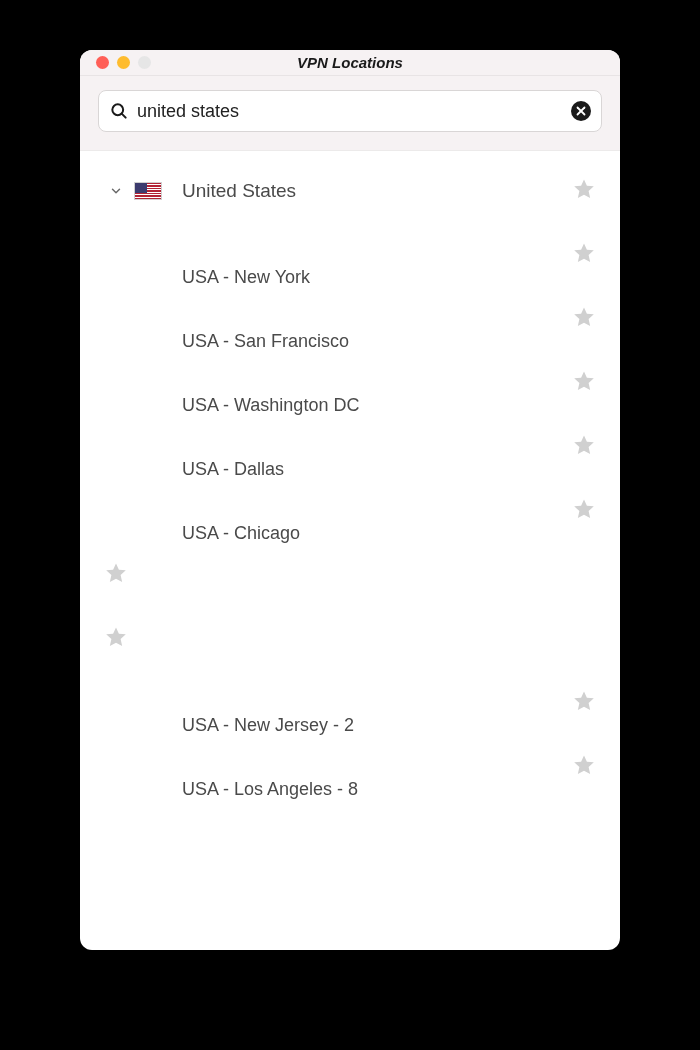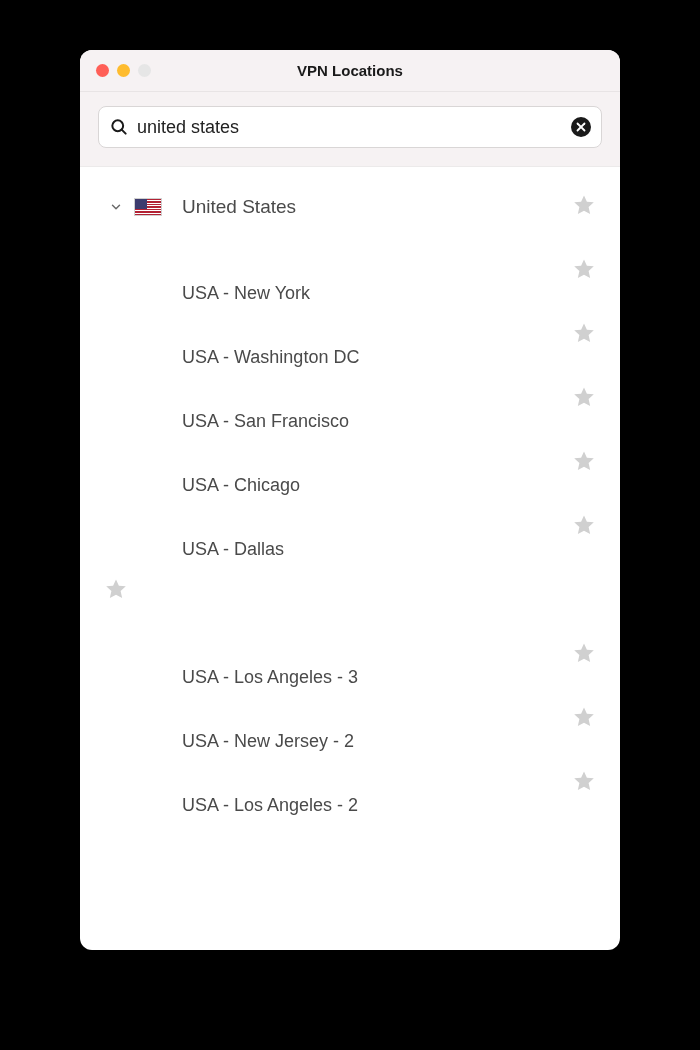--- a/index.html
+++ b/index.html
@@ -15,26 +15,27 @@
     }
     .window {
       width: 540px;
       height: 900px;
       background: #fff;
       border-radius: 12px;
       overflow: hidden;
       box-shadow: 0 10px 40px rgba(0,0,0,0.5);
     }
     .titlebar {
-      height: 42px;
+      height: 26px;
       background: #f6f2f3;
       display: flex;
       align-items: center;
       position: relative;
       border-bottom: 1px solid #e8e4e5;
+      font-style: italic;
     }
     .traffic-lights {
       display: flex;
       gap: 8px;
       padding-left: 16px;
     }
     .traffic-light {
       width: 13px;
       height: 13px;
       border-radius: 50%;
@@ -205,76 +206,75 @@
 
     <div class="row child">
       <span class="label">USA - New York</span>
       <span class="star">
         <svg width="24" height="24" viewBox="0 0 24 24" fill="#d0d0d0">
             <path d="M12 2.5l2.9 6.26 6.9.6-5.2 4.73 1.55 6.86L12 17.77l-6.15 3.18L7.4 14.1 2.2 9.36l6.9-.6L12 2.5z"></path>
           </svg>
       </span>
     </div>
     <div class="row child">
+      <span class="label">USA - San Francisco</span>
+      <span class="star">
+        <svg width="24" height="24" viewBox="0 0 24 24" fill="#d0d0d0">
+            <path d="M12 2.5l2.9 6.26 6.9.6-5.2 4.73 1.55 6.86L12 17.77l-6.15 3.18L7.4 14.1 2.2 9.36l6.9-.6L12 2.5z"></path>
+          </svg>
+      </span>
+    </div>
+    <div class="row child">
       <span class="label">USA - Washington DC</span>
       <span class="star">
         <svg width="24" height="24" viewBox="0 0 24 24" fill="#d0d0d0">
             <path d="M12 2.5l2.9 6.26 6.9.6-5.2 4.73 1.55 6.86L12 17.77l-6.15 3.18L7.4 14.1 2.2 9.36l6.9-.6L12 2.5z"></path>
           </svg>
       </span>
     </div>
     <div class="row child">
-      <span class="label">USA - San Francisco</span>
+      <span class="label">USA - Dallas</span>
       <span class="star">
         <svg width="24" height="24" viewBox="0 0 24 24" fill="#d0d0d0">
             <path d="M12 2.5l2.9 6.26 6.9.6-5.2 4.73 1.55 6.86L12 17.77l-6.15 3.18L7.4 14.1 2.2 9.36l6.9-.6L12 2.5z"></path>
           </svg>
       </span>
     </div>
     <div class="row child">
       <span class="label">USA - Chicago</span>
       <span class="star">
         <svg width="24" height="24" viewBox="0 0 24 24" fill="#d0d0d0">
             <path d="M12 2.5l2.9 6.26 6.9.6-5.2 4.73 1.55 6.86L12 17.77l-6.15 3.18L7.4 14.1 2.2 9.36l6.9-.6L12 2.5z"></path>
           </svg>
       </span>
     </div>
     <div class="row child">
-      <span class="label">USA - Dallas</span>
-      <span class="star">
-        <svg width="24" height="24" viewBox="0 0 24 24" fill="#d0d0d0">
-            <path d="M12 2.5l2.9 6.26 6.9.6-5.2 4.73 1.55 6.86L12 17.77l-6.15 3.18L7.4 14.1 2.2 9.36l6.9-.6L12 2.5z"></path>
-          </svg>
-      </span>
-    </div>
-    <div class="row child">
-      <span class="star">
-        <svg width="24" height="24" viewBox="0 0 24 24" fill="#d0d0d0">
-            <path d="M12 2.5l2.9 6.26 6.9.6-5.2 4.73 1.55 6.86L12 17.77l-6.15 3.18L7.4 14.1 2.2 9.36l6.9-.6L12 2.5z"></path>
-          </svg>
-      </span>
-    </div>
-    <div class="row child">
-      <span class="label">USA - Los Angeles - 3</span>
+      <span class="star">
+        <svg width="24" height="24" viewBox="0 0 24 24" fill="#d0d0d0">
+            <path d="M12 2.5l2.9 6.26 6.9.6-5.2 4.73 1.55 6.86L12 17.77l-6.15 3.18L7.4 14.1 2.2 9.36l6.9-.6L12 2.5z"></path>
+          </svg>
+      </span>
+    </div>
+    <div class="row child">
       <span class="star">
         <svg width="24" height="24" viewBox="0 0 24 24" fill="#d0d0d0">
             <path d="M12 2.5l2.9 6.26 6.9.6-5.2 4.73 1.55 6.86L12 17.77l-6.15 3.18L7.4 14.1 2.2 9.36l6.9-.6L12 2.5z"></path>
           </svg>
       </span>
     </div>
     <div class="row child">
       <span class="label">USA - New Jersey - 2</span>
       <span class="star">
         <svg width="24" height="24" viewBox="0 0 24 24" fill="#d0d0d0">
             <path d="M12 2.5l2.9 6.26 6.9.6-5.2 4.73 1.55 6.86L12 17.77l-6.15 3.18L7.4 14.1 2.2 9.36l6.9-.6L12 2.5z"></path>
           </svg>
       </span>
     </div>
     <div class="row child">
-      <span class="label">USA - Los Angeles - 2</span>
+      <span class="label">USA - Los Angeles - 8</span>
       <span class="star">
         <svg width="24" height="24" viewBox="0 0 24 24" fill="#d0d0d0">
             <path d="M12 2.5l2.9 6.26 6.9.6-5.2 4.73 1.55 6.86L12 17.77l-6.15 3.18L7.4 14.1 2.2 9.36l6.9-.6L12 2.5z"></path>
           </svg>
       </span>
     </div>
 
   </div>
 </div>
 

